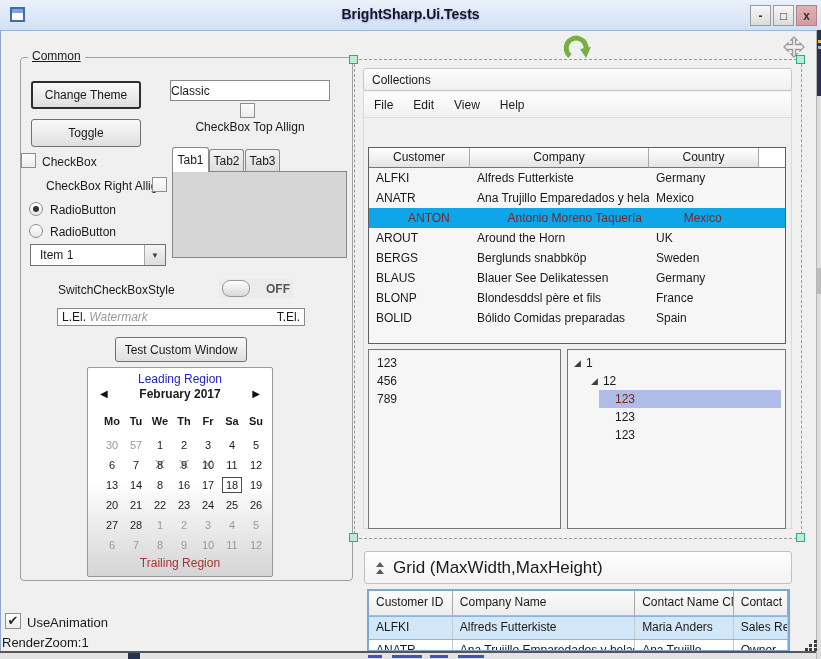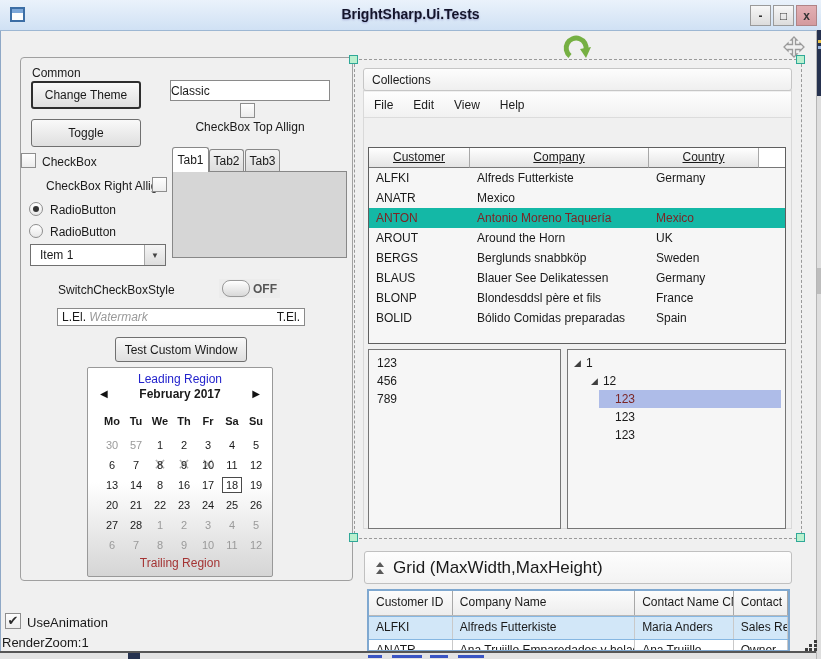--- a/index.html
+++ b/index.html
@@ -40,21 +40,21 @@
   .tab.active{background:#fff;z-index:2;}
   .tabcontent{position:absolute;background:#d6d6d6;border:1px solid #888;box-sizing:border-box;}
   
   .combo{position:absolute;background:#fff;border:1px solid #707070;box-sizing:border-box;display:flex;align-items:center;}
   .combo .val{flex:1;padding-left:9px;}
   .combo .arr{width:20px;align-self:stretch;border-left:1px solid #a8a8a8;
     background:linear-gradient(#f5f5f5,#ddd);display:flex;align-items:center;justify-content:center;font-size:8px;color:#444;}
   
   .switch{position:absolute;display:flex;align-items:center;background:#ececec;padding:1px 3px;}
   .switch .thumb{width:26px;height:15px;border:1px solid #999;border-radius:8px;background:linear-gradient(#fff,#d8d8d8);}
-  .switch .state{margin-left:3px;font-weight:700;color:#555;}
+  .switch .state{margin-left:16px;font-weight:700;color:#555;}
   
   .calendar{position:absolute;left:87px;top:367px;width:186px;height:210px;border:1px solid #999;
     border-radius:2px;background:linear-gradient(#ffffff 55%,#d5d5d5);box-sizing:border-box;}
   .cal-grid{position:absolute;left:12px;top:47px;display:grid;grid-template-columns:repeat(7,24px);grid-auto-rows:20px;}
   .cal-grid .hd{font-weight:700;text-align:center;font-size:11px;}
   .cal-grid .day{position:relative;text-align:center;font-size:11px;line-height:20px;}
   .cal-grid .day.muted{color:#9a9a9a;}
   .cal-grid .day .num{position:relative;z-index:1;}
   .cal-grid .day .xmark{position:absolute;left:50%;top:50%;transform:translate(-50%,-52%);
     font-size:16px;font-weight:700;color:#b3b3b3;z-index:0;}
@@ -68,24 +68,24 @@
   .hdrbar{position:absolute;background:linear-gradient(#fdfdfd,#efefef);border:1px solid #c6c6c6;
     border-radius:3px;box-sizing:border-box;display:flex;align-items:center;padding-left:8px;}
   .menubar{position:absolute;background:linear-gradient(#fefefe,#f1f1f1);border-bottom:1px solid #dcdcdc;
     display:flex;align-items:center;}
   .menuitem{padding:0 10px;height:100%;display:flex;align-items:center;}
   
   .dg1{position:absolute;left:368px;top:147px;width:418px;height:197px;background:#f6f6f6;
     border:1px solid #5f5f5f;box-sizing:border-box;overflow:hidden;}
   .dg1-head{display:flex;height:20px;}
   .dg1-head .hcell{background:linear-gradient(#ffffff,#e4e4e4);border-right:1px solid #a8a8a8;
-    border-bottom:1px solid #777;box-sizing:border-box;text-align:center;line-height:19px;text-decoration:underline;}
+    border-bottom:1px solid #777;box-sizing:border-box;text-align:center;line-height:19px;}
   .dg1-head .hfill{background:#fff;border-bottom:1px solid #777;box-sizing:border-box;flex:1;}
   .dg1-row{display:flex;height:20px;line-height:20px;}
-  .dg1-row.sel{background:#14b8a6;color:#7b2626;}
+  .dg1-row.sel{background:#0ea5e9;color:#7b2626;padding-left:32px;}
   .dg1-row .c{box-sizing:border-box;padding-left:7px;white-space:nowrap;overflow:hidden;}
   
   .listbox{position:absolute;left:368px;top:349px;width:193px;height:180px;background:#f6f6f6;
     border:1px solid #767676;box-sizing:border-box;padding-top:4px;}
   .listbox .li{height:18px;line-height:18px;padding-left:8px;}
   .tree{position:absolute;left:567px;top:349px;width:219px;height:180px;background:#f6f6f6;
     border:1px solid #767676;box-sizing:border-box;padding-top:4px;}
   .tnode{height:18px;line-height:18px;white-space:nowrap;}
   .tglyph{display:inline-block;font-size:9px;color:#3f3f3f;margin-right:5px;transform:translateY(-1px);}
   .tleaf{height:18px;line-height:18px;margin-left:31px;width:182px;box-sizing:border-box;padding-left:16px;}
@@ -128,21 +128,21 @@
 
   <div class="titlebar">
     <div class="app-icon"></div>
     <div class="wtitle">BrightSharp.Ui.Tests</div>
     <div class="winbtn min">-</div>
     <div class="winbtn max">□</div>
     <div class="winbtn close">x</div>
   </div>
 
   <div class="groupbox" style="left:20px;top:57px;width:333px;height:524px;"></div>
-  <div class="groupbox-label" style="left:28px;top:66px;">Common</div>
+  <div class="groupbox-label" style="left:28px;top:49px;text-decoration:underline;">Common</div>
 
   <div class="btn default" style="left:31px;top:81px;width:110px;height:28px;">Change Theme</div>
 
   <div class="tbx" style="left:170px;top:80px;width:160px;height:21px;">
     <span>Classic</span>
   </div>
 
   <div class="cb" style="left:240px;top:103px;"></div>
   <div class="lbl" style="left:170px;top:120px;width:160px;text-align:center;">CheckBox Top Allign</div>
 
@@ -285,20 +285,21 @@
         <div class="hfill"></div>
       </div>
     <div>
         <div class="dg1-row">
           <div class="c" style="width: 101px;">ALFKI</div>
           <div class="c" style="width: 179px;">Alfreds Futterkiste</div>
           <div class="c" style="width: 110px;">Germany</div>
         </div>
         <div class="dg1-row">
           <div class="c" style="width: 101px;">ANATR</div>
+          <div class="c" style="width: 179px;">Ana Trujillo Emparedados y hela</div>
           <div class="c" style="width: 110px;">Mexico</div>
         </div>
         <div class="dg1-row sel">
           <div class="c" style="width: 101px;">ANTON</div>
           <div class="c" style="width: 179px;">Antonio Moreno Taquería</div>
           <div class="c" style="width: 110px;">Mexico</div>
         </div>
         <div class="dg1-row">
           <div class="c" style="width: 101px;">AROUT</div>
           <div class="c" style="width: 179px;">Around the Horn</div>

